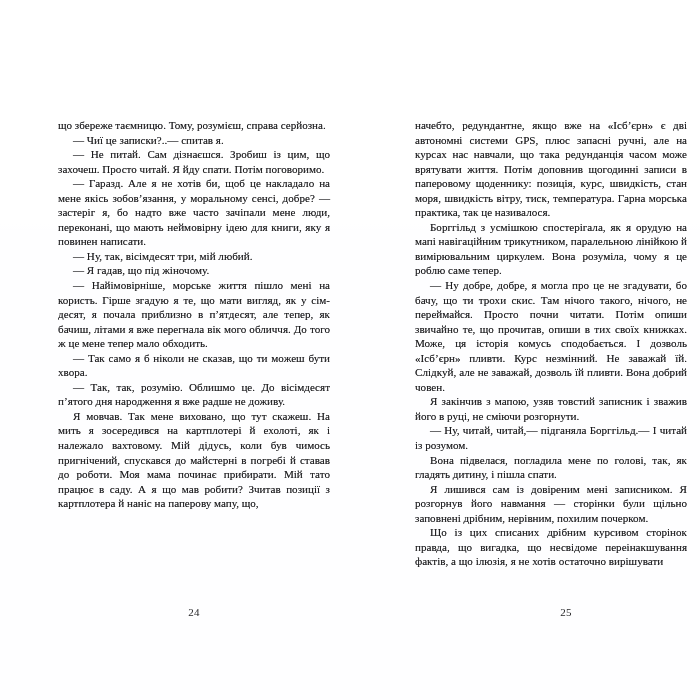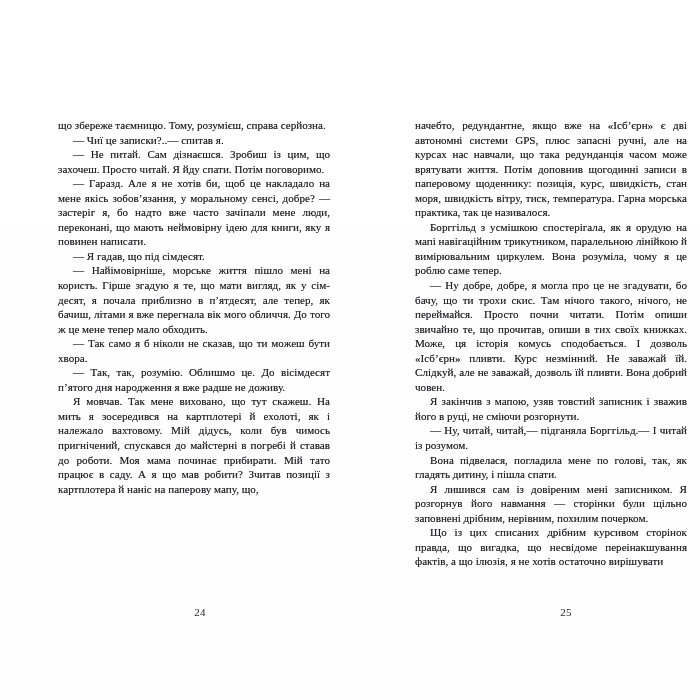--- a/index.html
+++ b/index.html
@@ -74,21 +74,21 @@
 
   .folio {
     position: absolute;
     bottom: 82px;
     width: 272px;
     text-align: center;
     font-size: 11px;
     color: #272729;
     letter-spacing: 0.3px;
   }
-  .page-left .folio { left: 53px; }
+  .page-left .folio { left: 47px; }
   .page-right .folio { left: 51px; }
 
   .gutter {
     width: 58px;
     height: 700px;
     background: transparent;
   }
 
   
   .ink-soft {
@@ -100,21 +100,22 @@
 
 <div class="book-spread">
   <div class="paper-tint"></div>
 
   <div class="page page-left">
     <div class="text-block ink-soft">
       <p class="cont">що збереже таємницю. Тому, розумієш, справа сер­йозна.</p>
       <p>— Чиї це записки?..— спитав я.</p>
       <p>— Не питай. Сам дізнаєшся. Зробиш із цим, що захочеш. Просто читай. Я йду спати. Потім погово­римо.</p>
       <p>— Гаразд. Але я не хотів би, щоб це накладало на мене якісь зобов’язання, у моральному сенсі, доб­ре? — застеріг я, бо надто вже часто зачіпали мене люди, переконані, що мають неймовірну ідею для книги, яку я повинен написати.</p>
-      <p>— Я гадав, що під сімдесят.</p>
+      <p>— Ну, так, вісімдесят три, мій любий.</p>
+      <p>— Я гадав, що під жіночому.</p>
       <p>— Найімовірніше, морське життя пішло мені на користь. Гірше згадую я те, що мати вигляд, як у сім­десят, я почала приблизно в п’ятдесят, але тепер, як бачиш, літами я вже перегнала вік мого обличчя. До того ж це мене тепер мало обходить.</p>
       <p>— Так само я б ніколи не сказав, що ти можеш бути хвора.</p>
       <p>— Так, так, розумію. Облишмо це. До вісімдесят п’ятого дня народження я вже радше не доживу.</p>
       <p>Я мовчав. Так мене виховано, що тут скажеш. На мить я зосередився на картплотері й ехолоті, як і належало вахтовому. Мій дідусь, коли був чи­мось пригнічений, спускався до майстерні в погребі й ставав до роботи. Моя мама починає прибирати. Мій тато працює в саду. А я що мав робити? Зчитав позиції з картплотера й наніс на паперову мапу, що,</p>
     </div>
     <div class="folio">24</div>
   </div>
 
   <div class="gutter"></div>
 

